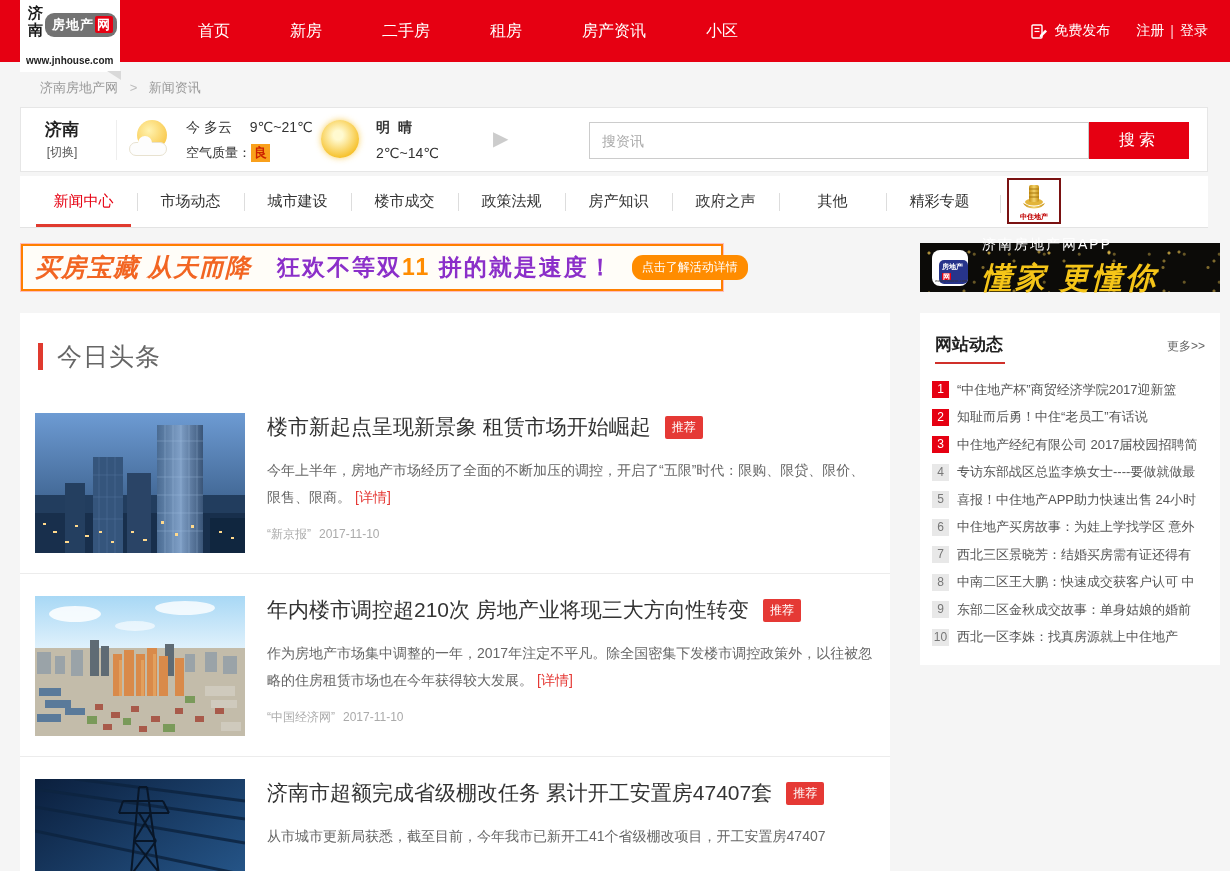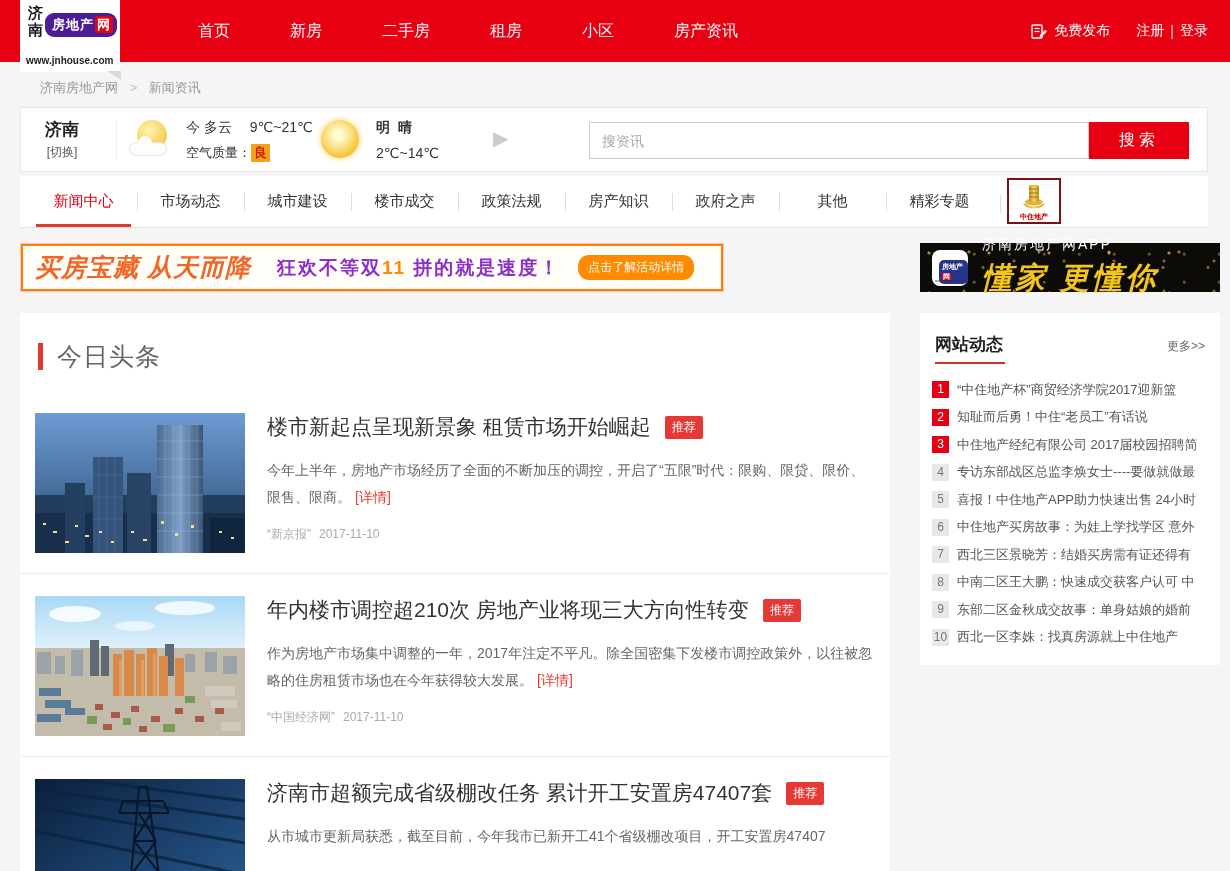--- a/index.html
+++ b/index.html
@@ -4,21 +4,21 @@
 <style>
   * { margin:0; padding:0; box-sizing:border-box; }
   html,body { font-family:"Liberation Sans","DejaVu Sans",sans-serif; }
   body { width:1230px; height:871px; position:relative; overflow:hidden; background:#f5f5f5; }
 
   
   .top-header { position:absolute; left:0; top:0; width:1230px; height:62px; background:#e60012; z-index:5; }
   .logo-box { position:absolute; left:20px; top:0; width:100px; height:72px; background:#fff; z-index:6; }
   .logo-box::after { content:""; position:absolute; right:-1px; bottom:-8px; border-left:14px solid transparent; border-top:9px solid #d9d9d9; }
   .logo-city { position:absolute; left:8px; top:5px; width:16px; font-family:"Liberation Serif","DejaVu Serif",serif; font-weight:bold; font-size:15px; line-height:17px; color:#1a1a1a; }
-  .logo-pill { position:absolute; left:25px; top:13px; background:#4c1d95; color:#fff; font-size:13px; font-weight:bold; padding:3px 4px 3px 7px; border-radius:9px; letter-spacing:1px; }
+  .logo-pill { position:absolute; left:25px; top:13px; background:#737373; color:#fff; font-size:13px; font-weight:bold; padding:3px 4px 3px 7px; border-radius:9px; letter-spacing:1px; }
   .logo-pill .net { background:#e60012; padding:1px 2px; margin-left:1px; border-radius:2px; }
   .logo-url { position:absolute; left:6px; bottom:6px; font-size:10px; font-weight:bold; color:#222; }
   .main-nav { position:absolute; left:168px; top:0; height:62px; display:flex; }
   .main-nav .nav-item { line-height:62px; padding:0 30px; color:#fff; font-size:16px; cursor:pointer; }
   .header-right { position:absolute; right:22px; top:0; height:62px; display:flex; align-items:center; color:#fff; font-size:14px; }
   .publish { display:flex; align-items:center; cursor:pointer; }
   .publish svg { margin-right:6px; }
   .auth { margin-left:26px; display:flex; align-items:center; }
   .auth span { cursor:pointer; }
   .auth .sep { margin:0 6px; cursor:default; opacity:.8; }
@@ -58,21 +58,21 @@
   .tab.active { color:#e60012; }
   .tab.active::after { content:""; position:absolute; left:6px; right:6px; bottom:0; height:3px; background:#e03a2f; }
   .tab-logo-box { width:54px; height:46px; margin-left:14px; margin-top:2px; border:2px solid #7a1212; background:#fff; position:relative; text-align:center; cursor:pointer; }
   .tab-logo-box::before { content:""; position:absolute; left:-9px; top:15px; height:18px; border-left:1px solid #ddd; }
   .tab-logo-box svg { margin-top:3px; }
   .tab-logo-label { font-size:7px; color:#c00000; font-weight:bold; line-height:8px; }
 
   
   .promo-banner { position:absolute; left:20px; top:243px; width:704px; height:49px; background:#fffdf8; border:1px solid #ffbdbd; box-shadow:inset 0 0 0 2px #ff7f00; display:flex; align-items:center; padding:16px 14px; cursor:pointer; }
   .promo-h { font-size:25px; font-weight:bold; font-style:italic; color:#f26522; letter-spacing:1px; white-space:nowrap; }
-  .promo-s { margin-left:26px; font-size:19px; font-weight:bold; color:#8b2fc9; letter-spacing:2px; white-space:nowrap; }
+  .promo-s { margin-left:26px; font-size:23px; font-weight:bold; color:#8b2fc9; letter-spacing:2px; white-space:nowrap; }
   .promo-s .num { color:#ff8c00; }
   .promo-btn { margin-left:18px; background:#ff8c00; color:#fff; border:none; border-radius:11px; font-size:12px; padding:4px 10px; white-space:nowrap; cursor:pointer; }
 
   
   .app-banner { position:absolute; left:920px; top:243px; width:300px; height:49px; background:#0c0b08; display:flex; align-items:center; padding-left:12px; cursor:pointer;
     background-image:radial-gradient(circle at 15% 25%, rgba(240,200,80,.7) 1px, transparent 2px),
       radial-gradient(circle at 40% 70%, rgba(240,200,80,.5) 1px, transparent 2px),
       radial-gradient(circle at 70% 20%, rgba(240,200,80,.6) 1px, transparent 2px),
       radial-gradient(circle at 88% 60%, rgba(240,200,80,.5) 1px, transparent 2px),
       radial-gradient(circle at 55% 40%, rgba(240,200,80,.4) 1px, transparent 2px);
@@ -122,22 +122,22 @@
   <div class="logo-box">
     <div class="logo-city">济南</div>
     <div class="logo-pill"><span>房地产</span><span class="net">网</span></div>
     <div class="logo-url">www.jnhouse.com</div>
   </div>
   <div class="main-nav">
     <div class="nav-item">首页</div>
     <div class="nav-item">新房</div>
     <div class="nav-item">二手房</div>
     <div class="nav-item">租房</div>
+    <div class="nav-item">房产资讯</div>
     <div class="nav-item">小区</div>
-    <div class="nav-item">房产资讯</div>
   </div>
   <div class="header-right">
     <div class="publish">
       <svg width="17" height="17" viewBox="0 0 17 17">
           <rect x="1" y="2" width="10" height="13" rx="1" fill="none" stroke="#fff" stroke-width="1.4"></rect>
           <line x1="3.5" y1="5.5" x2="8.5" y2="5.5" stroke="#fff" stroke-width="1.2"></line>
           <line x1="3.5" y1="8.5" x2="8.5" y2="8.5" stroke="#fff" stroke-width="1.2"></line>
           <path d="M9 12 L14.2 6.8 L16 8.6 L10.8 13.8 L8.6 14.2 Z" fill="#fff"></path>
         </svg>
       <span>免费发布</span>

